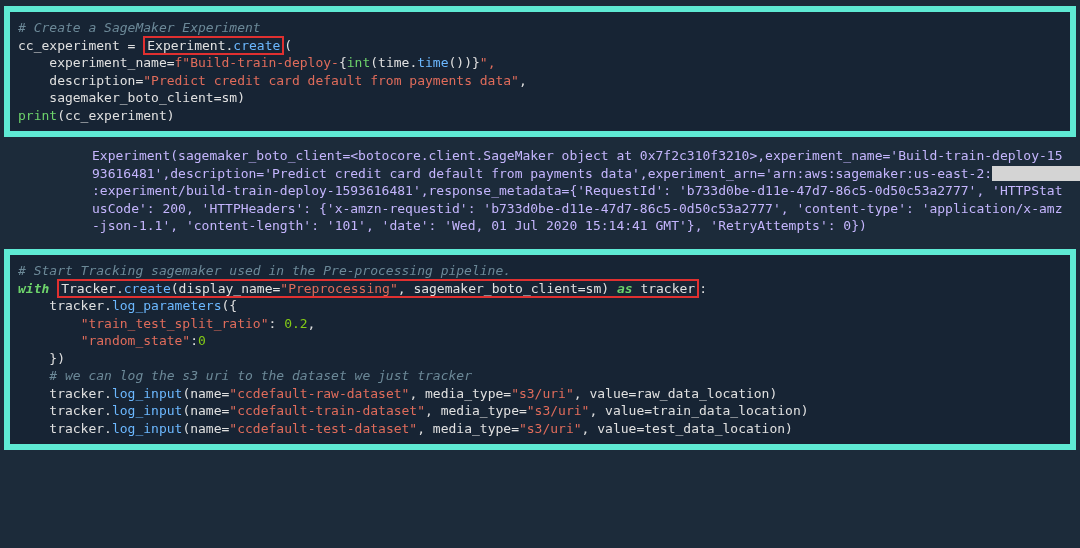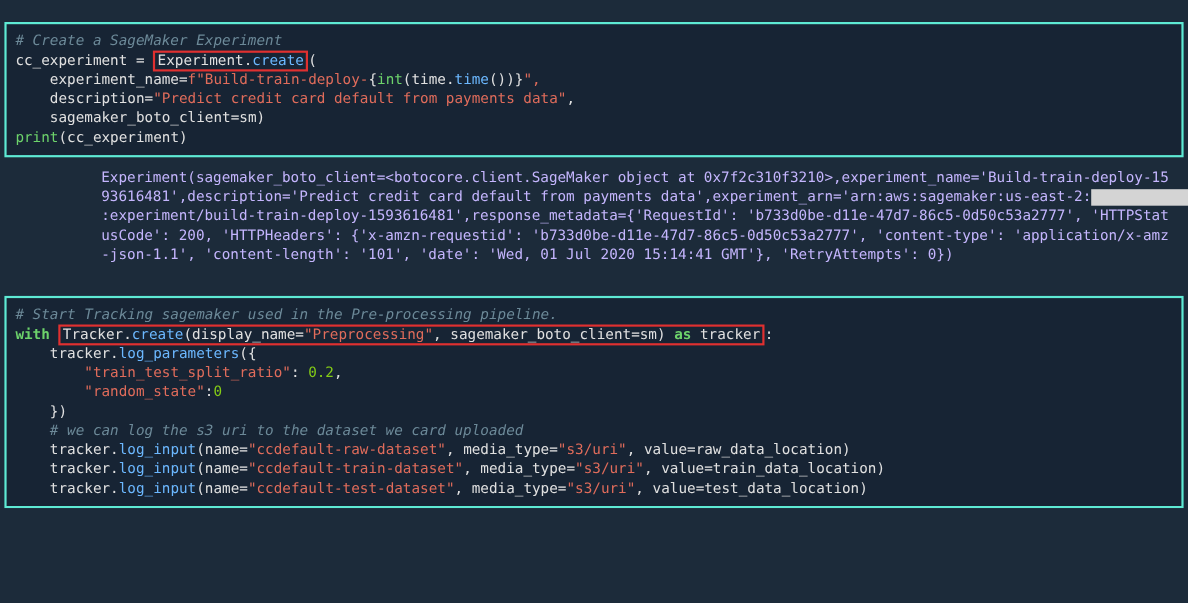--- a/index.html
+++ b/index.html
@@ -18,47 +18,46 @@
     .in-label {
       width: 58px;
       flex-shrink: 0;
       text-align: right;
       padding-right: 10px;
       color: #8ea7c2;
       padding-top: 6px;
     }
     .code-area {
       flex: 1;
-      border: 2px solid #5eead4;
+      border: 6px solid #5eead4;
       background: #172434;
       padding: 7px 8px 7px 8px;
       line-height: 1.35;
       white-space: pre;
       overflow: hidden;
-      margin-top: 14px;
     }
     .output {
       display: flex;
       padding: 8px 4px 0 4px;
     }
     .output-pad {
       width: 58px;
       flex-shrink: 0;
     }
     .output-text {
       flex: 1;
       padding: 2px 8px 8px 8px;
       color: #c4b5fd;
       line-height: 1.35;
       white-space: pre-wrap;
       word-break: break-all;
       margin-left: 22px;
     }
     .comment { color: #6c8998; font-style: italic; }
-    .keyword { color: #6dd36b; font-weight: bold; }
+    .keyword { color: #6dd36b; font-weight: bold; font-style: italic; }
     .ident { color: #e0e0e0; }
     .func { color: #6cb8ff; }
     .eq { color: #e0e0e0; }
     .string { color: #e06c5b; }
     .number { color: #84cc16; }
     .arg { color: #e0e0e0; }
     .builtin { color: #6dd36b; }
     .redbox {
       border: 2px solid #e03030;
       padding: 0 2px;
@@ -86,17 +85,17 @@
   <div class="output-text"><span>Experiment(sagemaker_boto_client=&lt;botocore.client.SageMaker object at 0x7f2c310f3210&gt;,experiment_name='Build-train-deploy-1593616481',description='Predict credit card default from payments data',experiment_arn='arn:aws:sagemaker:us-east-2:</span><span class="redacted">            </span><span>:experiment/build-train-deploy-1593616481',response_metadata={'RequestId': 'b733d0be-d11e-47d7-86c5-0d50c53a2777', 'HTTPStatusCode': 200, 'HTTPHeaders': {'x-amzn-requestid': 'b733d0be-d11e-47d7-86c5-0d50c53a2777', 'content-type': 'application/x-amz-json-1.1', 'content-length': '101', 'date': 'Wed, 01 Jul 2020 15:14:41 GMT'}, 'RetryAttempts': 0})</span></div>
 </div>
 
 <div class="cell">
   <div class="code-area"><span class="comment"># Start Tracking sagemaker used in the Pre-processing pipeline.</span>
 <span class="keyword">with</span><span> </span><span class="redbox"><span class="ident">Tracker</span><span class="eq">.</span><span class="func">create</span><span class="ident">(</span><span class="arg">display_name</span><span class="eq">=</span><span class="string">"Preprocessing"</span><span class="ident">, </span><span class="arg">sagemaker_boto_client</span><span class="eq">=</span><span class="ident">sm</span><span class="ident">)</span><span> </span><span class="keyword">as</span><span> </span><span class="ident">tracker</span></span><span class="ident">:</span>
 <span>    </span><span class="ident">tracker</span><span class="eq">.</span><span class="func">log_parameters</span><span class="ident">({</span>
 <span>        </span><span class="string">"train_test_split_ratio"</span><span class="ident">: </span><span class="number">0.2</span><span class="ident">,</span>
 <span>        </span><span class="string">"random_state"</span><span class="ident">:</span><span class="number">0</span>
 <span>    </span><span class="ident">})</span>
-<span>    </span><span class="comment"># we can log the s3 uri to the dataset we card uploaded</span>
+<span>    </span><span class="comment"># we can log the s3 uri to the dataset we just tracker</span>
 <span>    </span><span class="ident">tracker</span><span class="eq">.</span><span class="func">log_input</span><span class="ident">(</span><span class="arg">name</span><span class="eq">=</span><span class="string">"ccdefault-raw-dataset"</span><span class="ident">, </span><span class="arg">media_type</span><span class="eq">=</span><span class="string">"s3/uri"</span><span class="ident">, </span><span class="arg">value</span><span class="eq">=</span><span class="ident">raw_data_location</span><span class="ident">)</span>
 <span>    </span><span class="ident">tracker</span><span class="eq">.</span><span class="func">log_input</span><span class="ident">(</span><span class="arg">name</span><span class="eq">=</span><span class="string">"ccdefault-train-dataset"</span><span class="ident">, </span><span class="arg">media_type</span><span class="eq">=</span><span class="string">"s3/uri"</span><span class="ident">, </span><span class="arg">value</span><span class="eq">=</span><span class="ident">train_data_location</span><span class="ident">)</span>
 <span>    </span><span class="ident">tracker</span><span class="eq">.</span><span class="func">log_input</span><span class="ident">(</span><span class="arg">name</span><span class="eq">=</span><span class="string">"ccdefault-test-dataset"</span><span class="ident">, </span><span class="arg">media_type</span><span class="eq">=</span><span class="string">"s3/uri"</span><span class="ident">, </span><span class="arg">value</span><span class="eq">=</span><span class="ident">test_data_location</span><span class="ident">)</span></div>
 </div>
 
 </body></html>

